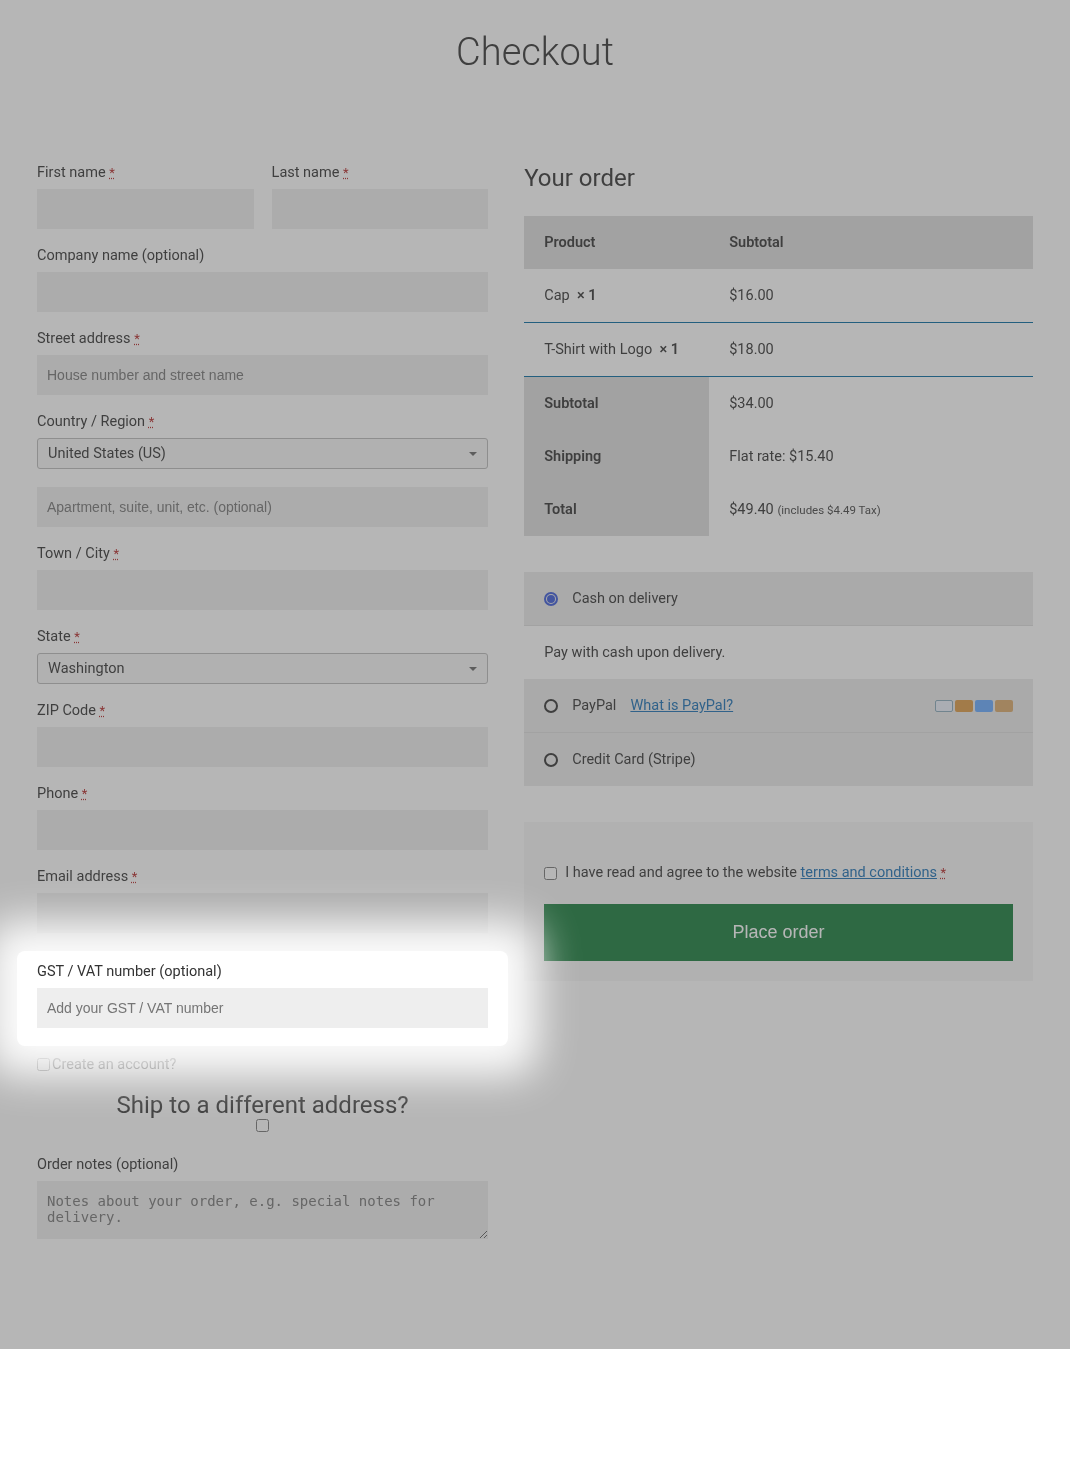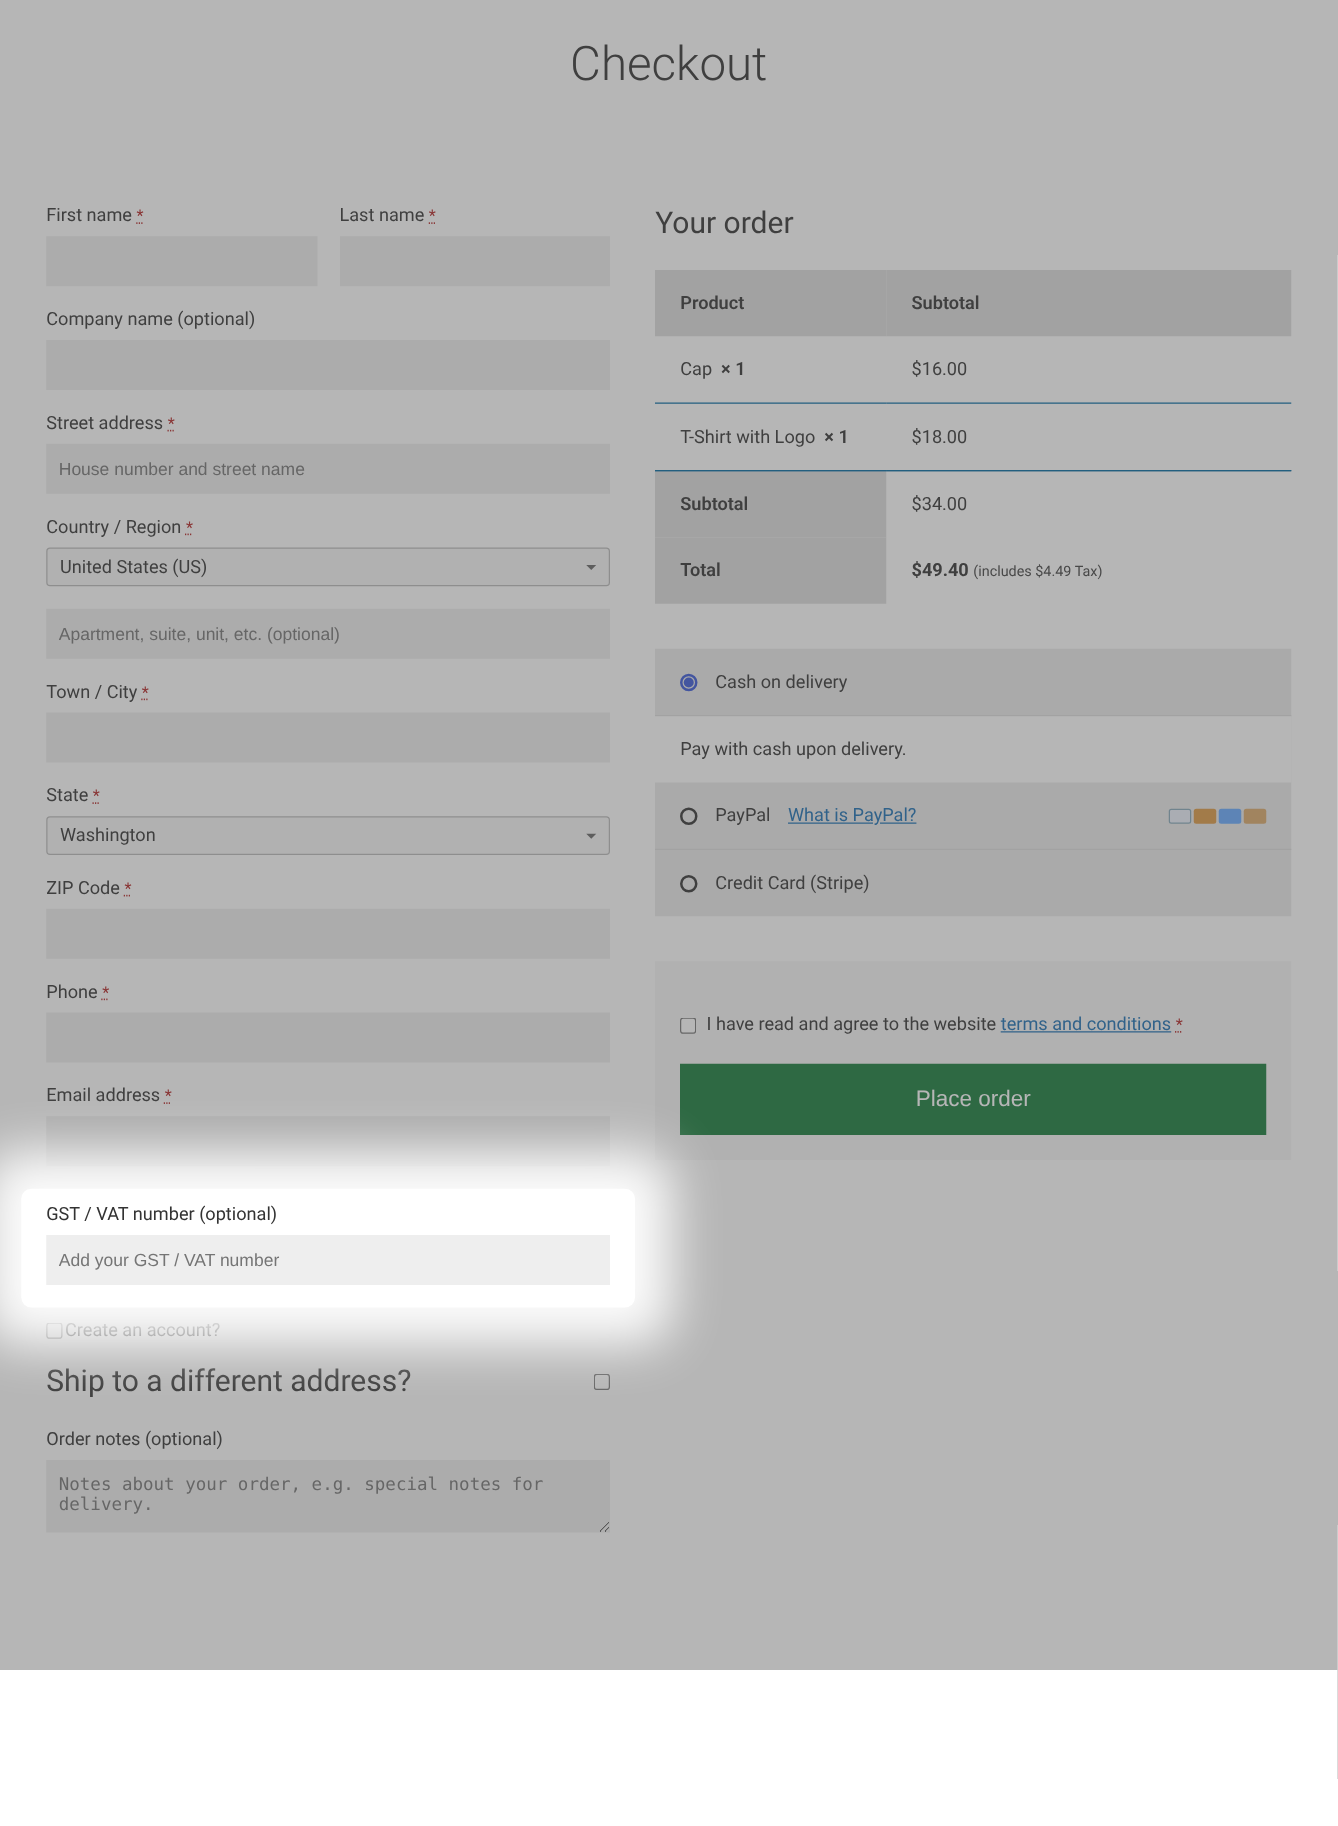--- a/index.html
+++ b/index.html
@@ -80,38 +80,39 @@
     gap: 2px;
     font-size: 14.5px;
     margin-bottom: 18px;
   }
   .checkbox-row input { margin: 0; }
   .ship-different {
     display: flex;
     justify-content: space-between;
     align-items: center;
     margin: 18px 0 24px 0;
+    flex-direction: column;
   }
   .ship-different h3 { margin: 0; }
 
   
   table.order {
     width: 100%;
     border-collapse: collapse;
     font-size: 14.5px;
   }
   table.order th, table.order td {
     text-align: left;
     padding: 18px 20px;
   }
   table.order thead th { background: #ddd; font-weight: 600; }
   table.order tbody tr { border-bottom: 1px solid #0369a1; }
   table.order tfoot td:first-child { background: #ddd; font-weight: 600; width: 185px; }
   .qty { font-weight: 600; }
-  .total-amt { font-weight: 700; }
+  .total-amt { font-weight: 400; }
   .tax-note { font-size: 11.5px; font-weight: 400; color: #444; }
 
   
   .payment-box {
     margin-top: 36px;
     background: #ebebeb;
   }
   .pay-option {
     display: flex;
     align-items: center;
@@ -294,20 +295,24 @@
           </tr>
           <tr>
             <td><span>T-Shirt with Logo</span>&nbsp; <span class="qty">× 1</span></td>
             <td>$18.00</td>
           </tr>
         </tbody>
         <tfoot>
           <tr>
             <td>Subtotal</td>
             <td>$34.00</td>
+          </tr>
+          <tr>
+            <td>Shipping</td>
+            <td>Flat rate: $15.40</td>
           </tr>
           <tr>
             <td>Total</td>
             <td>
               <span class="total-amt">$49.40</span>
               <span class="tax-note">(includes $4.49 Tax)</span>
             </td>
           </tr>
         </tfoot>
       </table>

